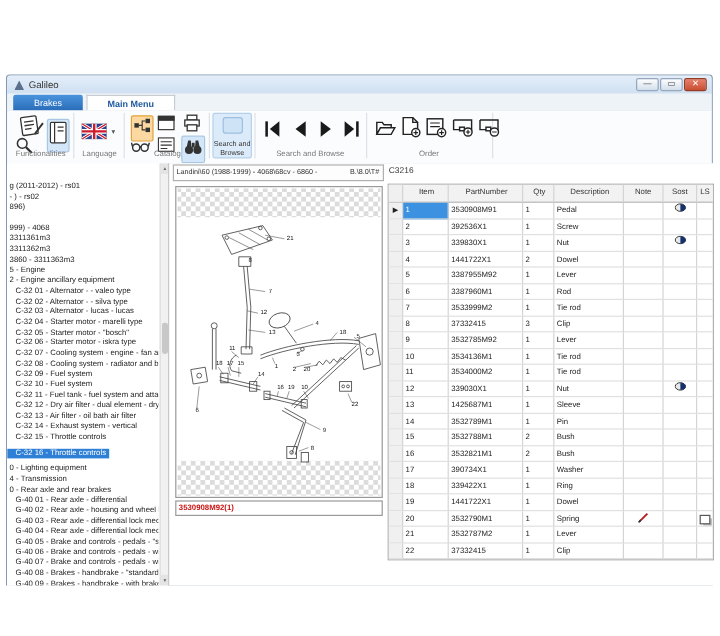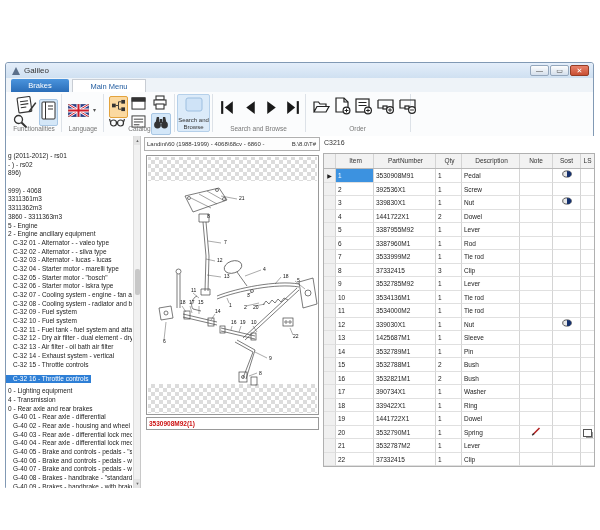--- a/index.html
+++ b/index.html
@@ -13,21 +13,21 @@
     clip-path:polygon(0 100%,50% 0,100% 100%);}
   .title-text{position:absolute;left:18px;top:3px;font-size:8px;color:#333;}
   .winbtns{position:absolute;right:4px;top:2px;display:flex;gap:1px;}
   .wbtn{width:19px;height:11px;border:1px solid #94a7bd;border-radius:2px;
     background:linear-gradient(#fdfdfd,#d4dfec);font-size:7px;line-height:9px;text-align:center;color:#444;box-sizing:border-box;}
   .wbtn.close{background:linear-gradient(#e8816a,#c94f33);color:#fff;border-color:#933c26;}
   
   .tabsrow{position:absolute;left:0;top:15px;width:100%;height:14px;background:#eef3f8;border-bottom:1px solid #c9ced6;}
   .tab{position:absolute;top:1px;height:13px;font-size:7.5px;line-height:13px;text-align:center;box-sizing:border-box;}
   .tab.utility{left:5px;width:58px;background:linear-gradient(#4a94dd,#2a6db8);color:#fff;border-radius:2px 2px 0 0;}
-  .tab.main{left:66px;width:74px;background:#fff;color:#1f5a9e;border:1px solid #c8cdd4;border-bottom:none;}
+  .tab.main{left:66px;width:74px;background:#fff;color:#1f5a9e;border:1px solid #c8cdd4;border-bottom:none;font-weight:bold;}
   
   .ribbon{position:absolute;left:0;top:29px;width:100%;height:44px;background:#fbfcfd;border-bottom:1px solid #c9ced6;}
   .rsep{position:absolute;top:2px;width:1px;height:38px;background:#dde2e8;}
   .rlabel{position:absolute;top:33px;font-size:6.5px;color:#777;text-align:center;}
   .ricon{position:absolute;}
   .icbox{display:inline-block;border-radius:2px;}
   .hl-orange{background:#fbd9a0;border:1px solid #e3a33d;}
   .hl-blue{background:#d4e7f8;border:1px solid #a9c7e4;}
   .bigbtn{position:absolute;left:171px;top:2px;width:33px;height:38px;background:#dcebf9;
     border:1px solid #b5d0ea;border-radius:2px;text-align:center;box-sizing:border-box;}

